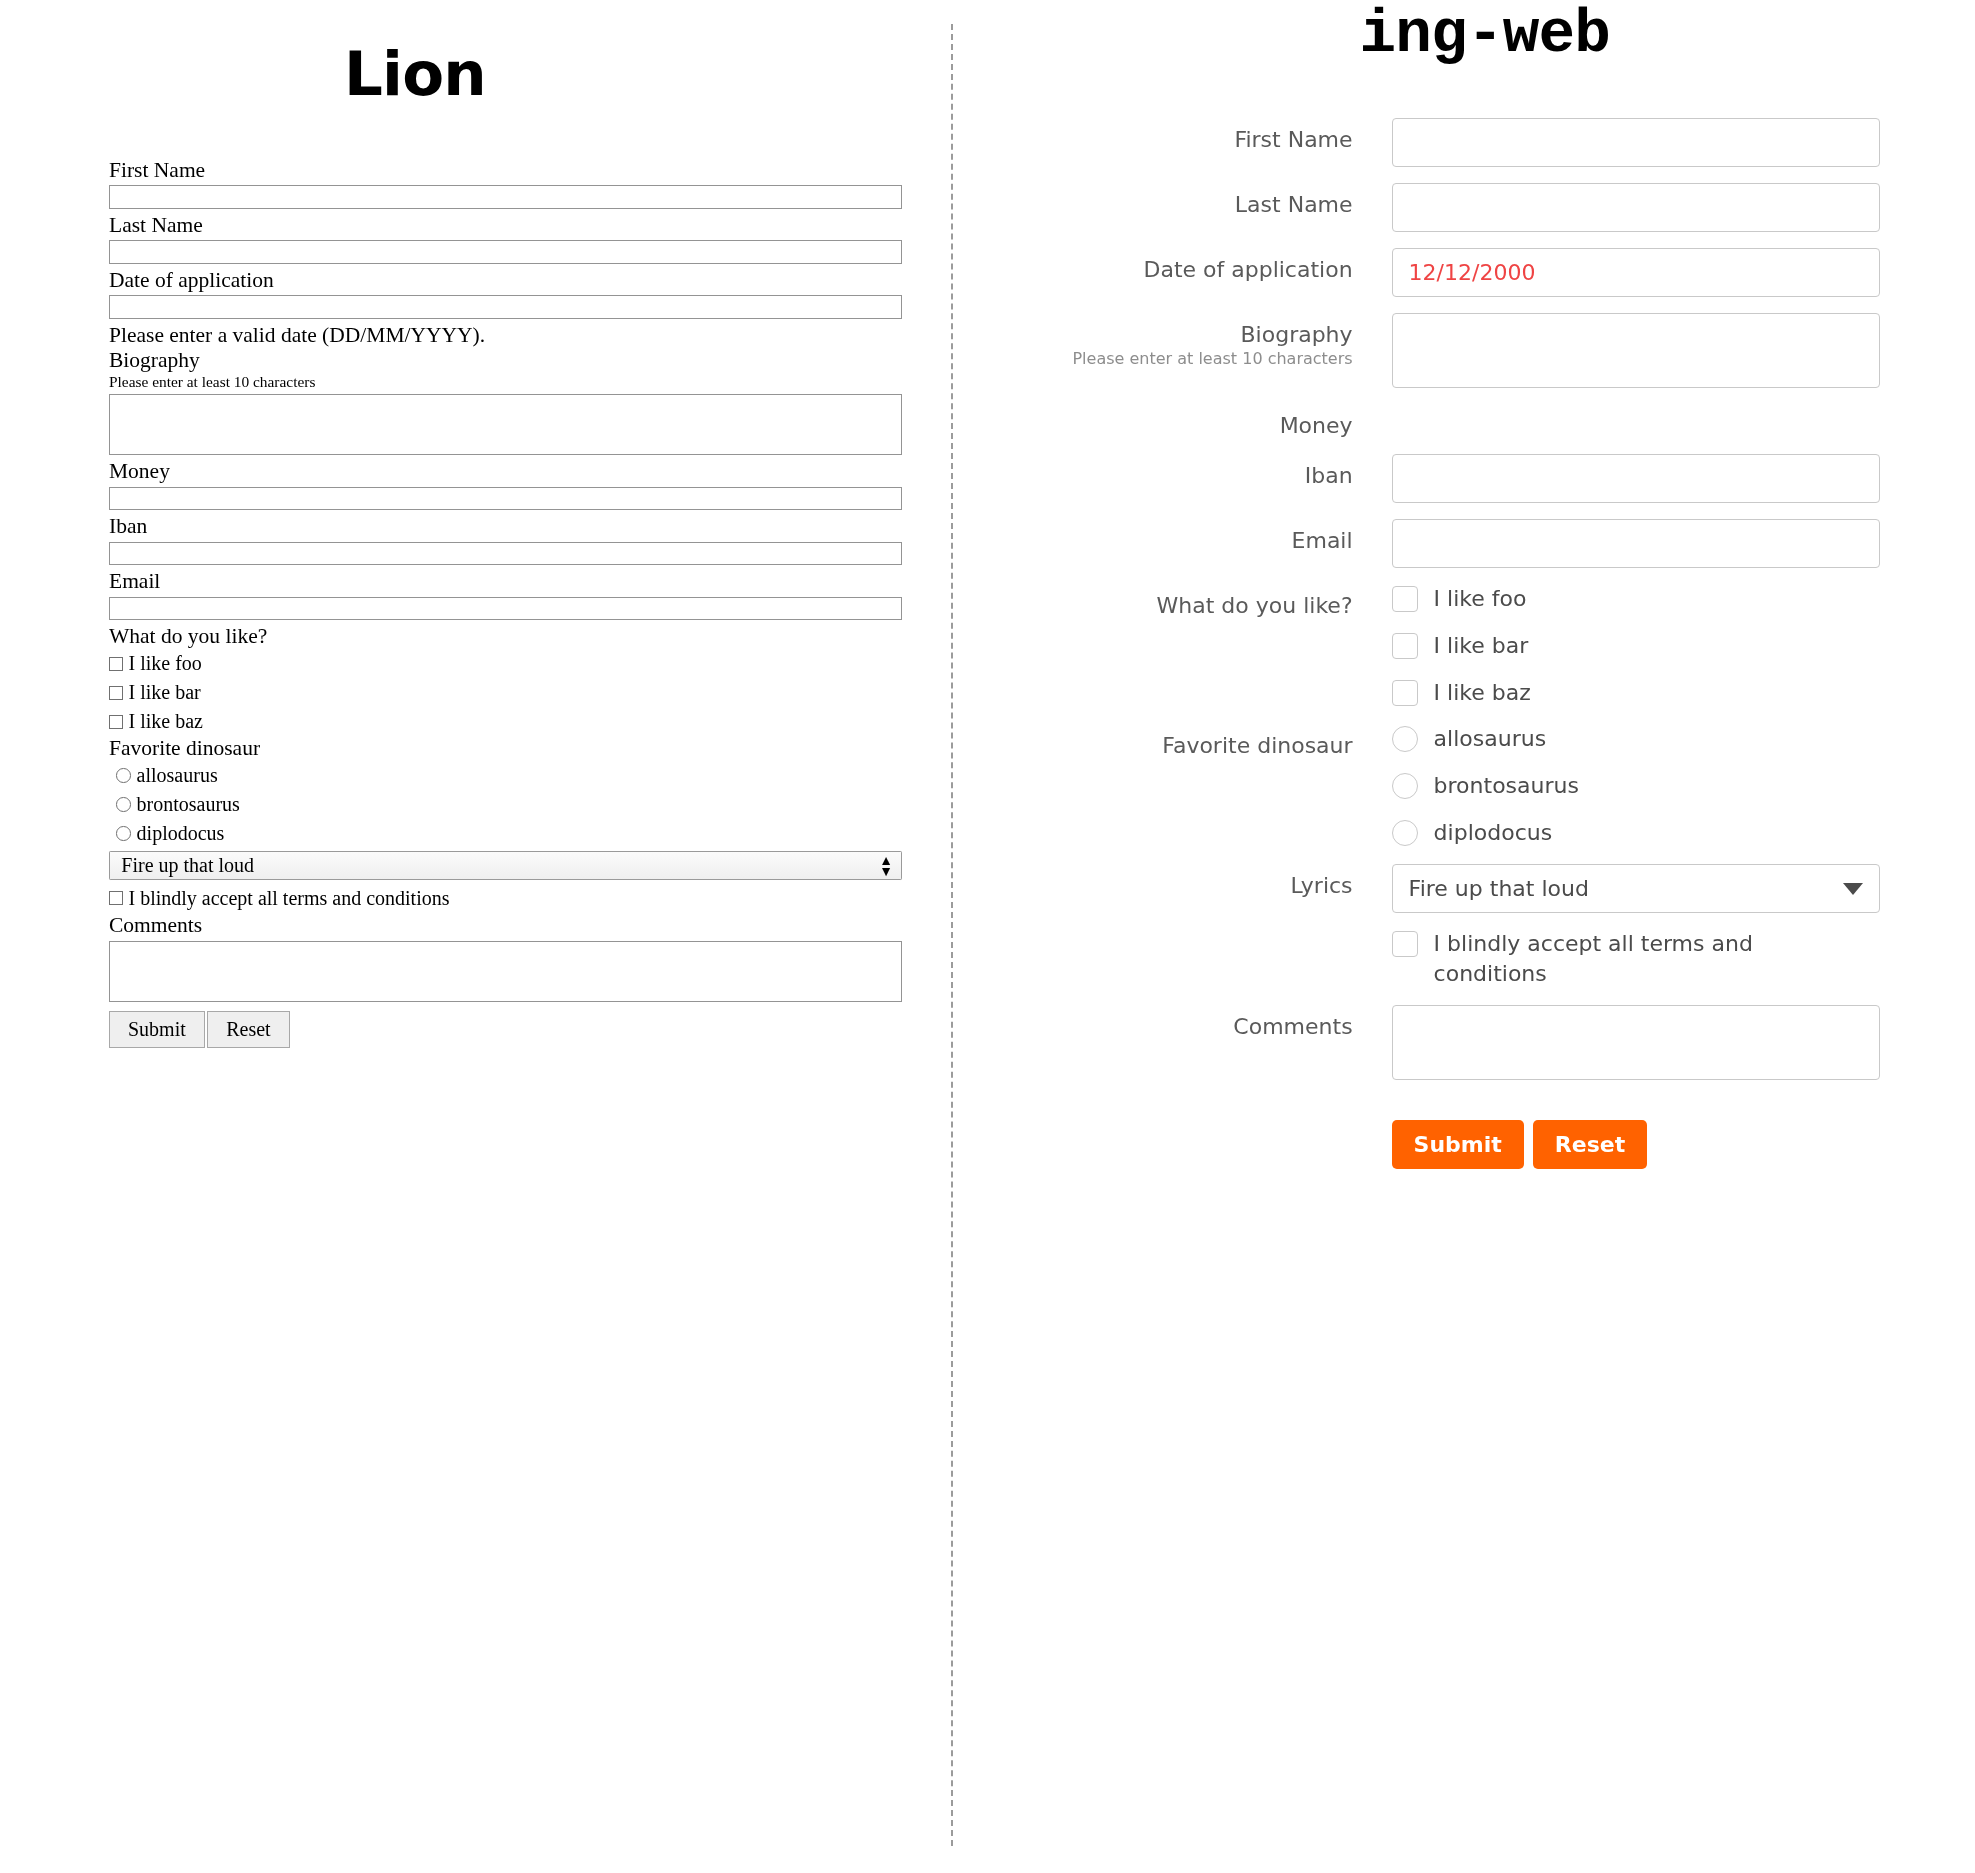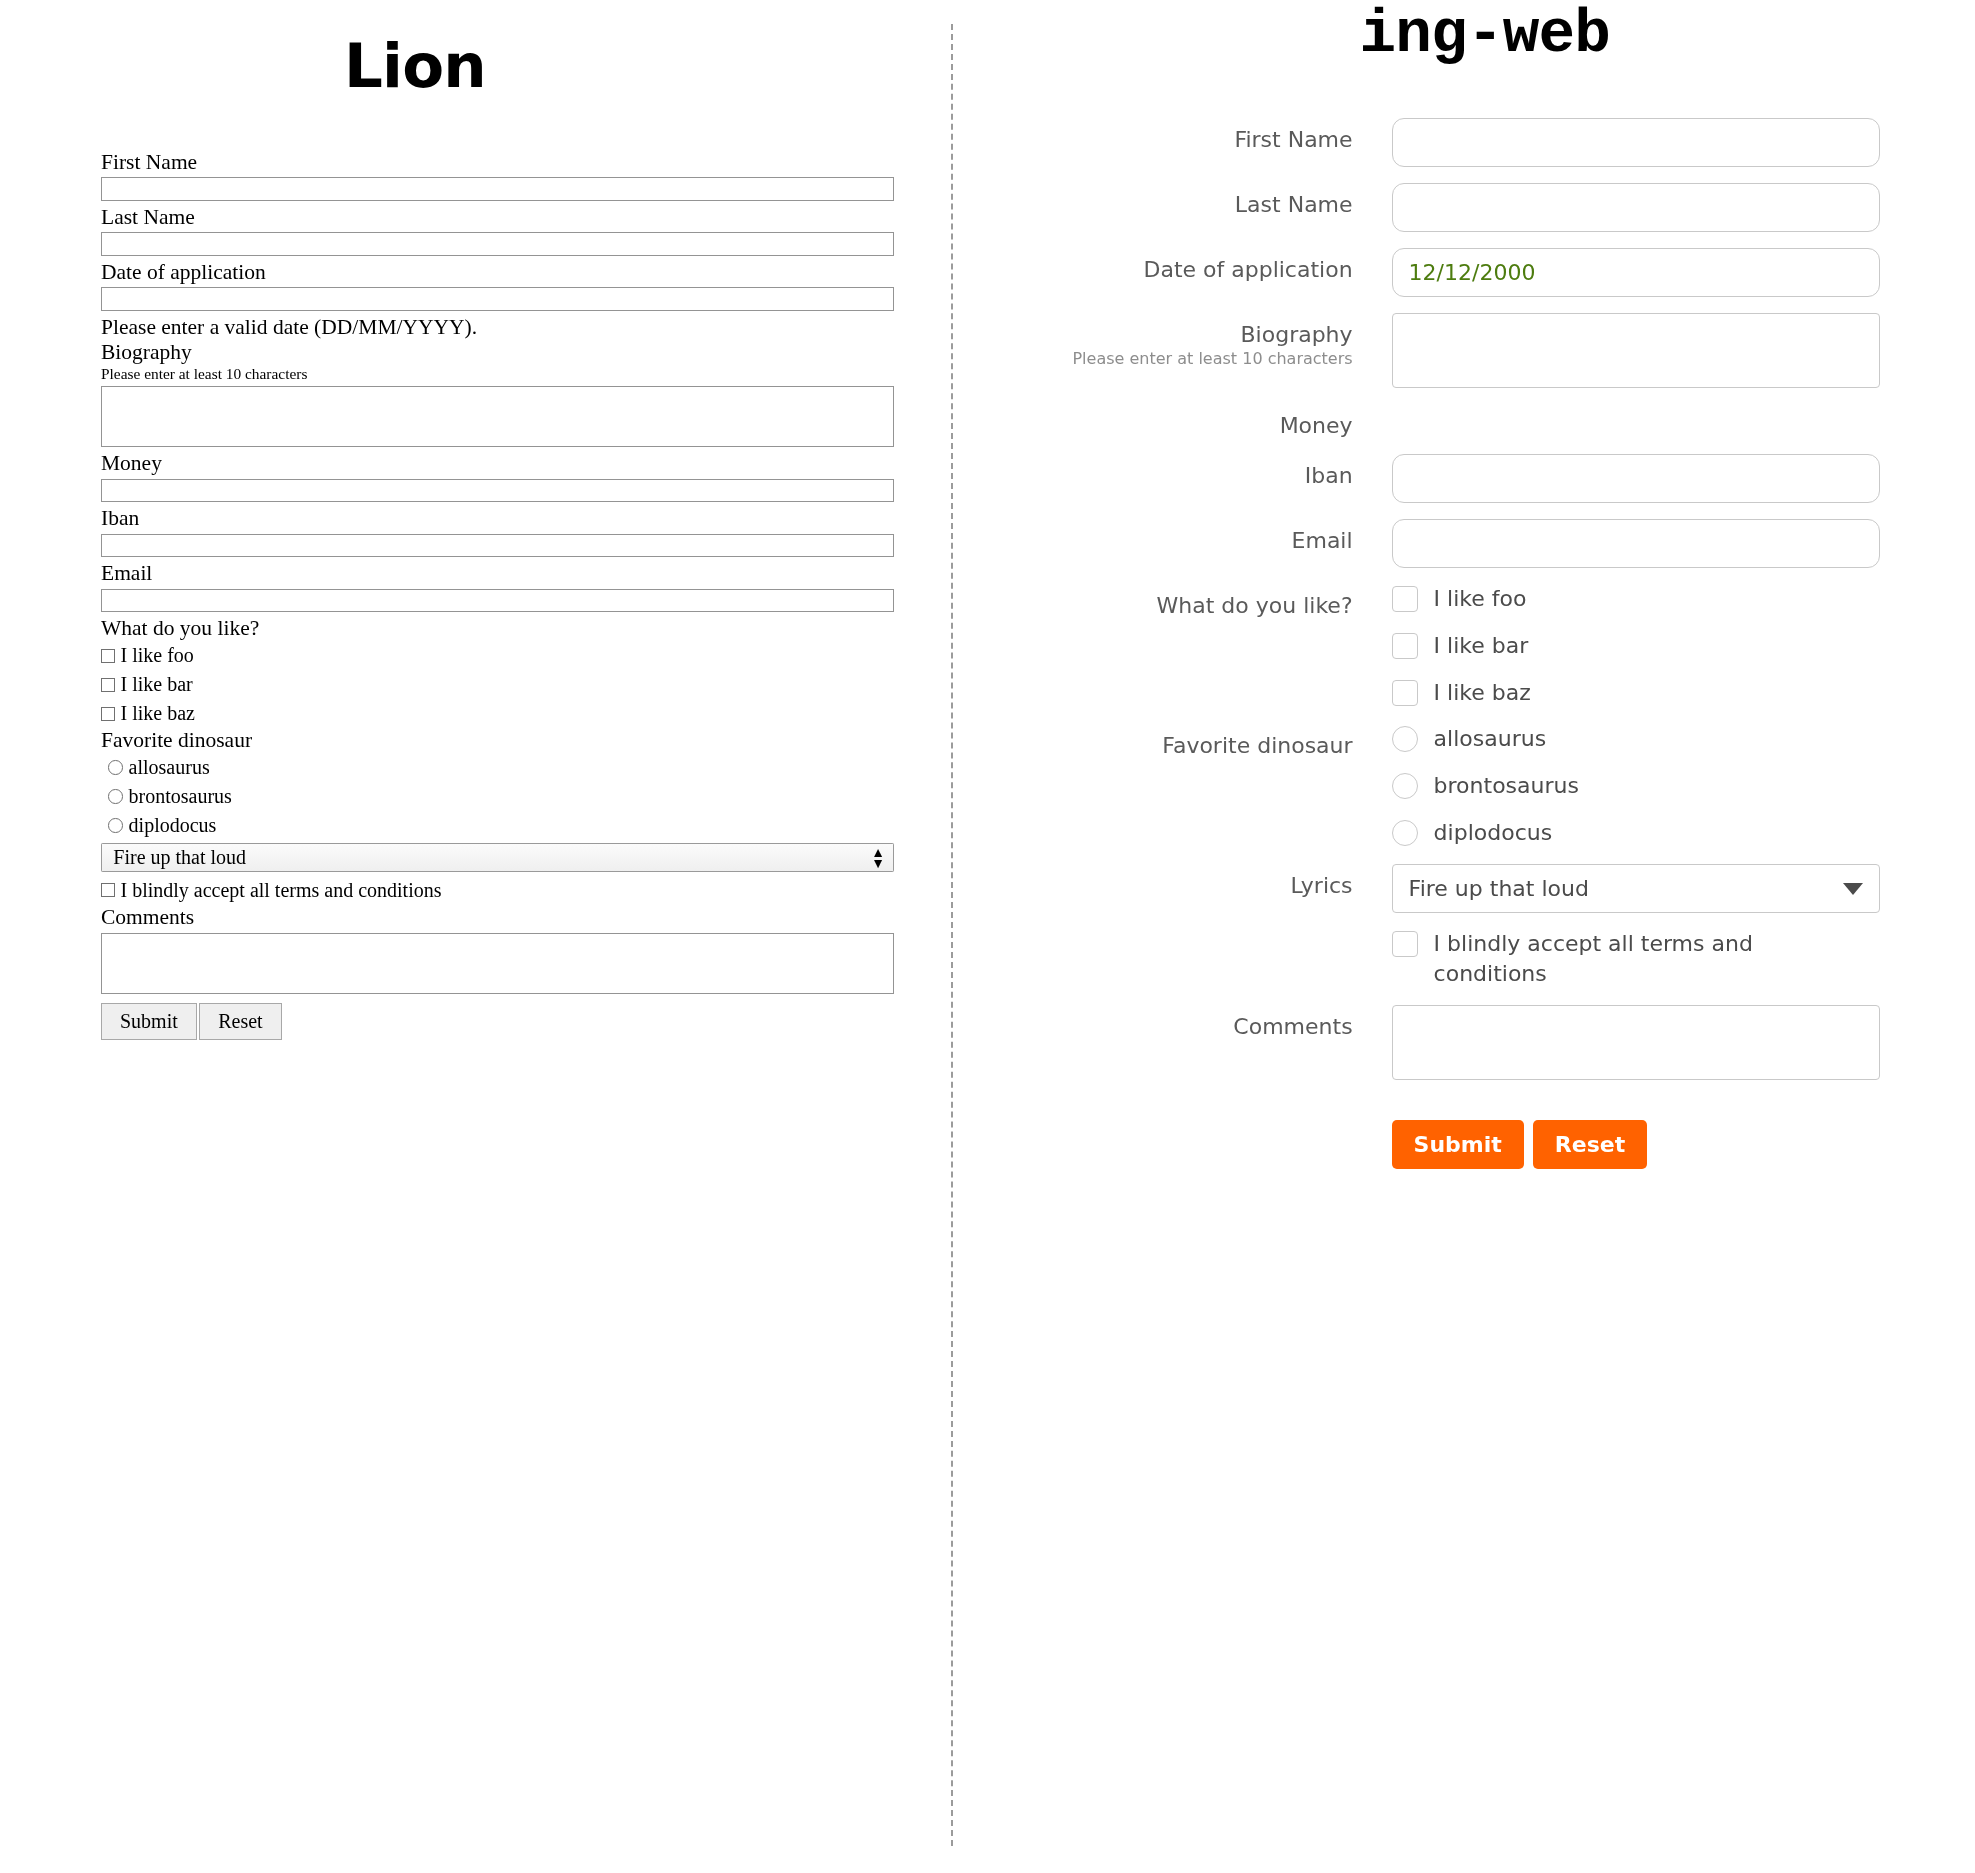--- a/index.html
+++ b/index.html
@@ -20,21 +20,21 @@
     width: 100%;
     height: 100%;
     box-sizing: border-box;
   }
 
   
   .col-left {
     width: 951px;
     position: relative;
     box-sizing: border-box;
-    padding: 8px;
+    padding: 16px;
   }
   .col-divider {
     width: 1.6px;
     margin: 0 0 0 0;
     border-left: 2px dashed #9b9b9b;
     height: 1822px;
     margin-top: 24px;
   }
   .col-right {
     flex: 1;
@@ -190,28 +190,28 @@
     display: block;
   }
   .ing-field-cell {
     flex: 1;
     padding-right: 49px;
   }
   .ing-input {
     width: 488px;
     height: 49px;
     border: 1.2px solid #c9c9c9;
-    border-radius: 12px;
+    border-radius: 4px;
     background: #fff;
     box-sizing: border-box;
     display: flex;
     align-items: center;
     padding: 0 16px;
     font-size: 22px;
-    color: #4d7c0f;
+    color: #ef4444;
   }
   .ing-input.right { justify-content: flex-end; }
   .ing-textarea {
     width: 488px;
     height: 75px;
     border: 1.2px solid #c9c9c9;
     border-radius: 4px;
     background: #fff;
     box-sizing: border-box;
   }

